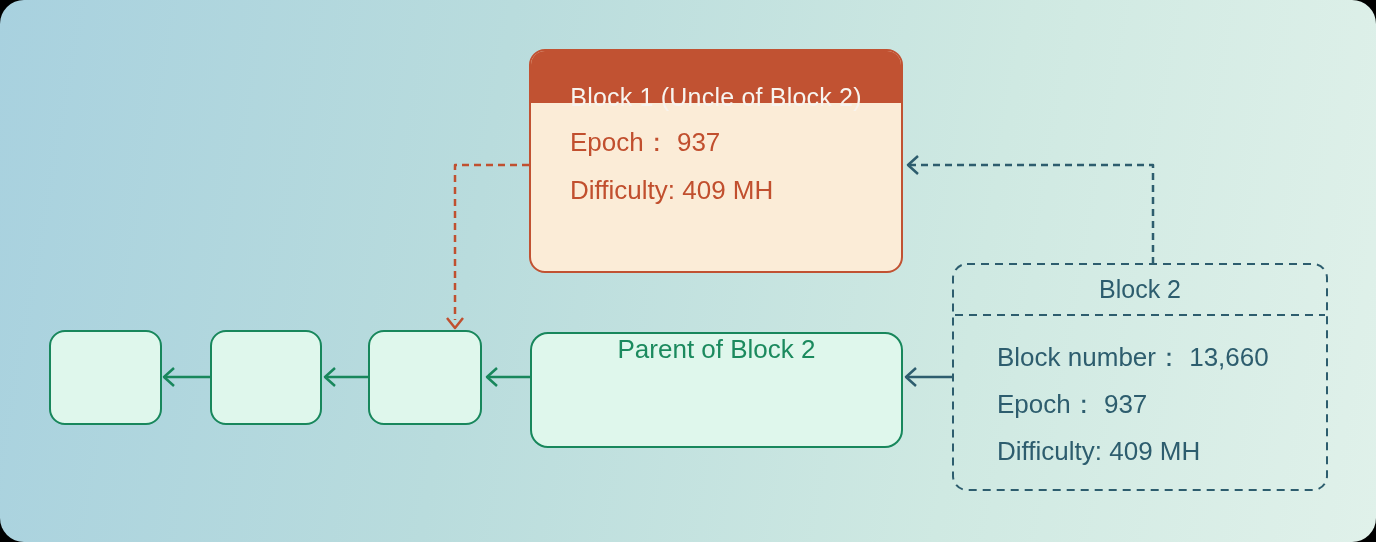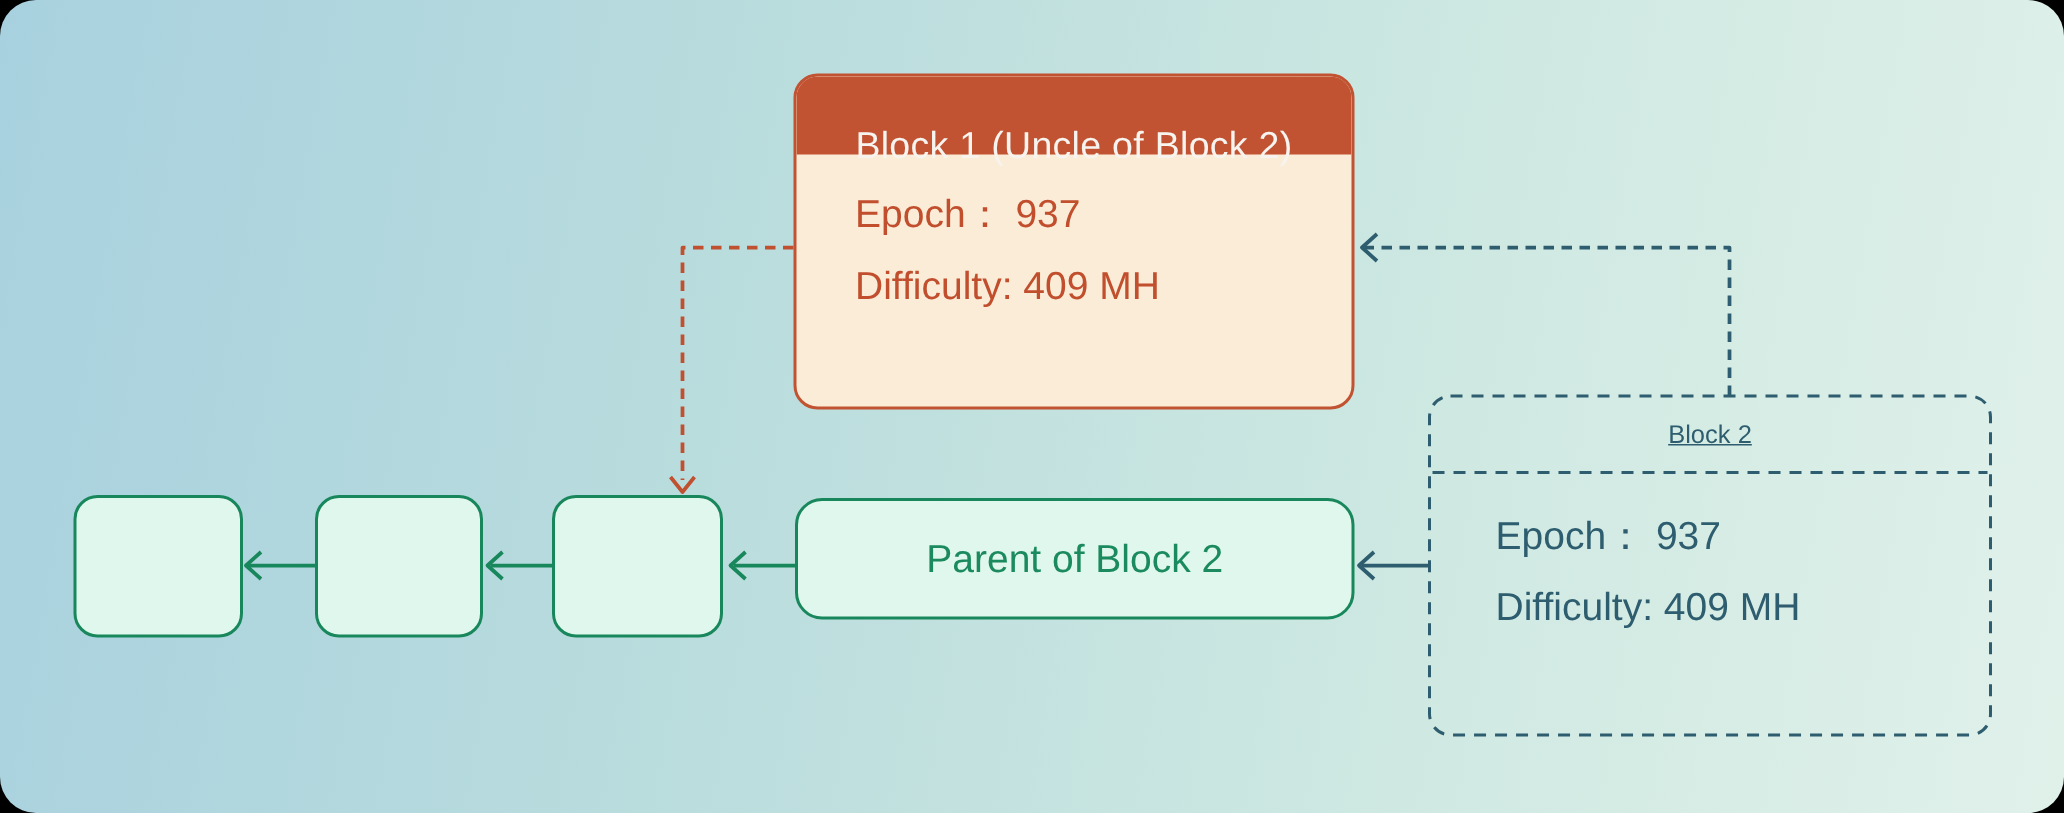--- a/index.html
+++ b/index.html
@@ -65,22 +65,21 @@
     box-sizing:border-box;
   }
   .block2-titlebar{
     height:51px;
     display:flex;
     align-items:center;
     justify-content:center;
   }
   .block2-title{
     color:#2d5d6e;
-    font-size:17px;
-    text-decoration:underline;
+    font-size:25px;
   }
   .block2-body{
     padding:19px 0 0 44px;
   }
   .block2-field{
     color:#2d5d6e;
     font-size:26px;
     line-height:47px;
     white-space:nowrap;
   }
@@ -102,27 +101,26 @@
     border-radius:16px;
     background:#dff7ec;
     box-sizing:border-box;
   }
   .chain-block.b1{ left:49px;  width:113px; }
   .chain-block.b2{ left:210px; width:112px; }
   .chain-block.b3{ left:368px; width:114px; }
   .parent-block{
     position:absolute;
     left:530px; top:332px;
-    width:373px; height:81px;
+    width:373px; height:116px;
     border:2px solid #18875c;
     border-radius:18px;
     background:#dff7ec;
     box-sizing:border-box;
     display:flex;
-    align-items:center;
     justify-content:center;
   }
   .parent-label{
     color:#1b8a5e;
     font-size:26px;
   }
 </style>
 </head>
 <body>
 
@@ -166,20 +164,21 @@
       <div class="uncle-field">Epoch： 937</div>
       <div class="uncle-field">Difficulty: 409 MH</div>
     </div>
   </div>
 
   <div class="block2-card">
     <div class="block2-titlebar">
       <span class="block2-title">Block 2</span>
     </div>
     <div class="block2-body">
+      <div class="block2-field">Block number： 13,660</div>
       <div class="block2-field">Epoch： 937</div>
       <div class="block2-field">Difficulty: 409 MH</div>
     </div>
   </div>
 
   <div class="chain-block b1"></div>
   <div class="chain-block b2"></div>
   <div class="chain-block b3"></div>
   <div class="parent-block">
     <span class="parent-label">Parent of Block 2</span>

